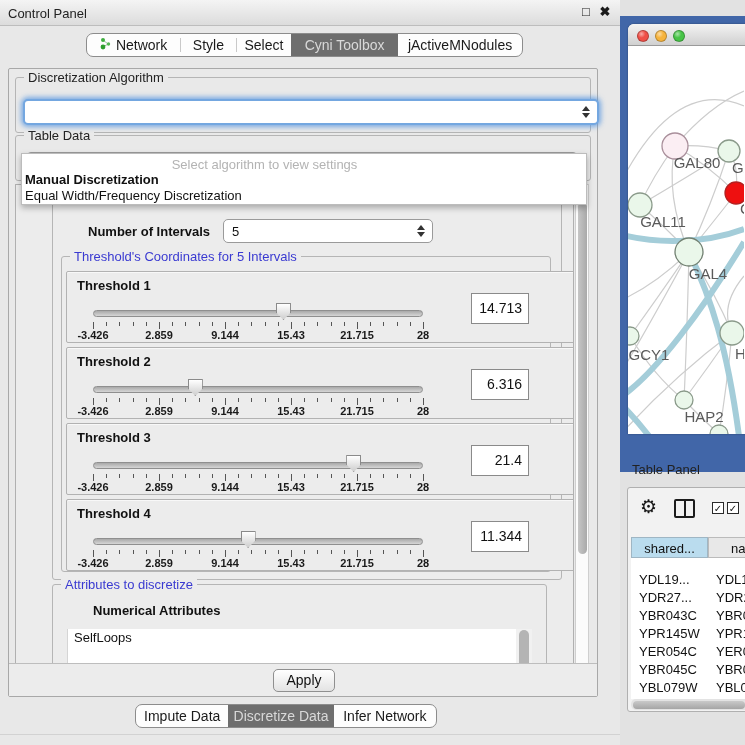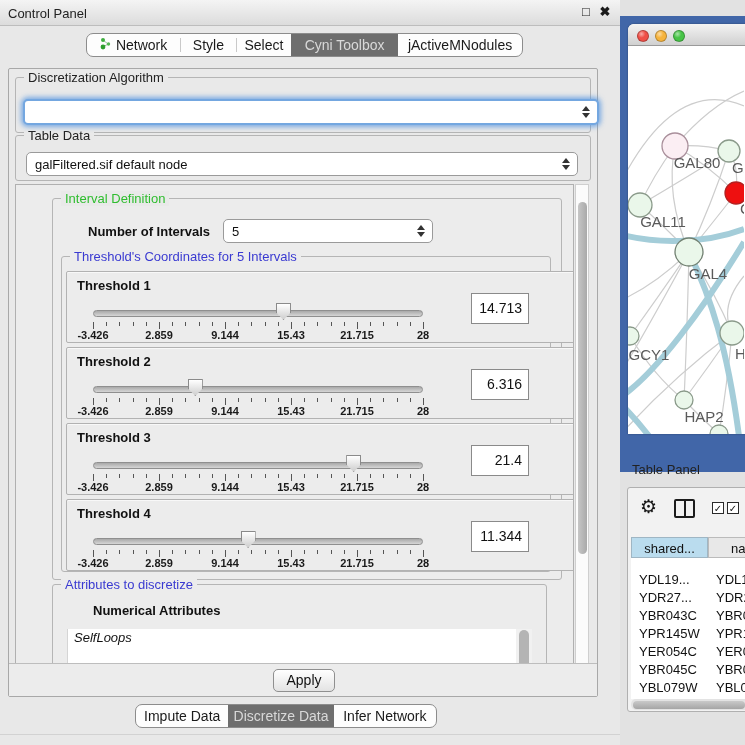--- a/index.html
+++ b/index.html
@@ -69,21 +69,21 @@
     clip-path:polygon(0 0,100% 0,100% 55%,50% 100%,0 55%); }
   .tick { position:absolute; width:1px; background:#555; top:50px; height:4px; }
   .tick.major { height:7px; }
   .ticklab { position:absolute; top:57px; font-size:11px; font-weight:bold; color:#1a1a1a;
     transform:translateX(-50%); white-space:nowrap; }
   .vbox { position:absolute; left:404px; top:21px; width:58px; height:31px; background:#fff;
     border:1px solid #8a8a8a; font-size:14px; text-align:right; padding:6px 6px 0 0; }
 
   
   #attrlist { position:absolute; left:14px; top:44px; width:449px; height:40px;
-    background:#fff; overflow:hidden; border-left:1px solid #d5d5d5;font-style:italic; }
+    background:#fff; overflow:hidden; border-left:1px solid #d5d5d5; }
   #attrlist .item { height:18px; line-height:18px; padding-left:6px; font-size:13px; }
   #attrscroll { position:absolute; left:463px; top:44px; width:16px; height:40px; background:#f1f1f1; }
   #attrscroll .thumb { position:absolute; left:3px; top:1px; width:10px; height:38px;
     background:#b4b4b4; border-radius:5px; }
 
   
   #applybar { left:0px; top:594px; width:588px; height:33px; background:#ececec;
     border-top:1px solid #bdbdbd; }
   #applybtn { position:absolute; left:264px; top:5px; width:62px; height:23px;
     background:linear-gradient(#ffffff,#e3e3e3); border:1px solid #8f8f8f; border-radius:5px;
@@ -374,20 +374,27 @@
       </div>
 
       <div id="vscroll" class="abs">
           <div class="thumb"></div>
         </div>
 
       <div id="applybar" class="abs">
         <div id="applybtn">Apply</div>
       </div>
 
+      <div id="popup" class="abs">
+        <div class="hint">Select algorithm to view settings</div>
+        <div id="popupOpts">
+            <div class="opt b" style="top: 18px;">Manual Discretization</div>
+            <div class="opt" style="top: 34px;">Equal Width/Frequency Discretization</div>
+          </div>
+      </div>
     </div>
 
     <div class="tabbar abs" id="bottomTabs" style="left:135px; top:704px; width:302px;">
         <div class="tab" style="width: 93px;">
           <span>Impute Data</span>
         </div>
         <div class="tab sel" style="width: 106px;">
           <span>Discretize Data</span>
         </div>
         <div class="tab" style="width: 103px;">

